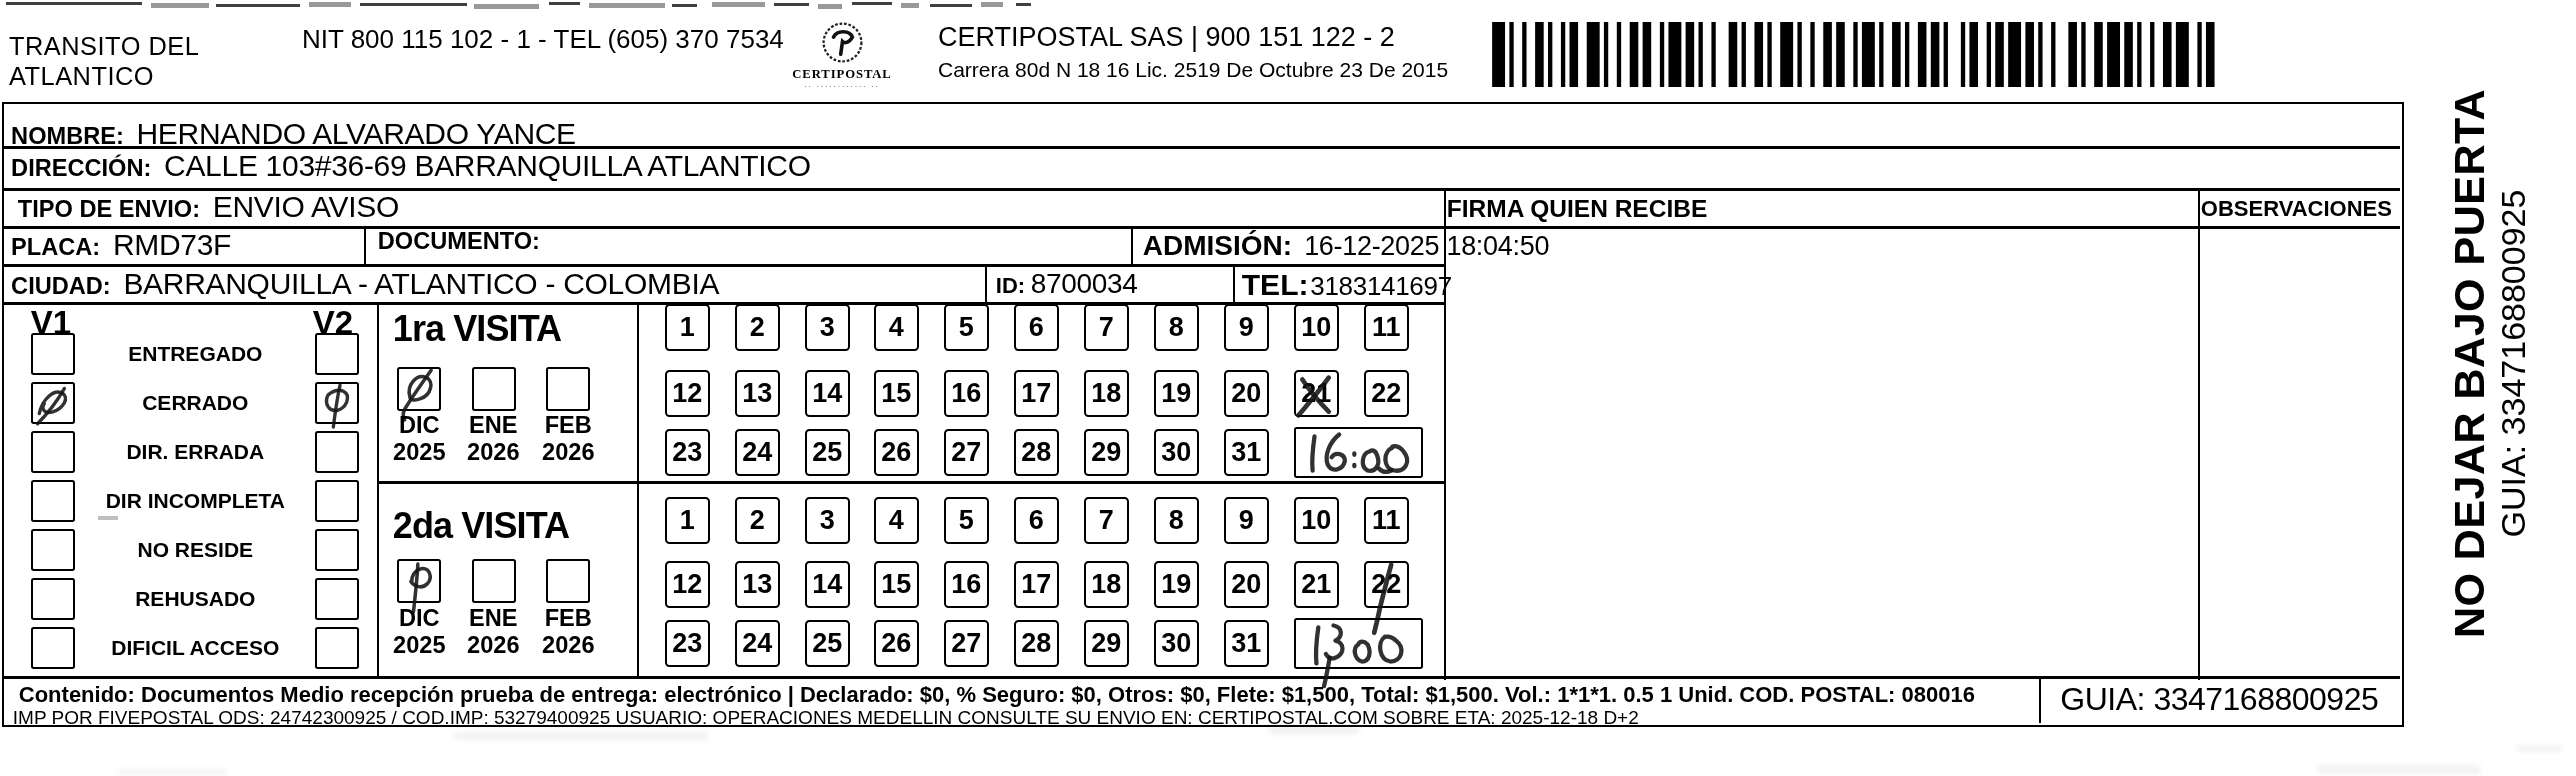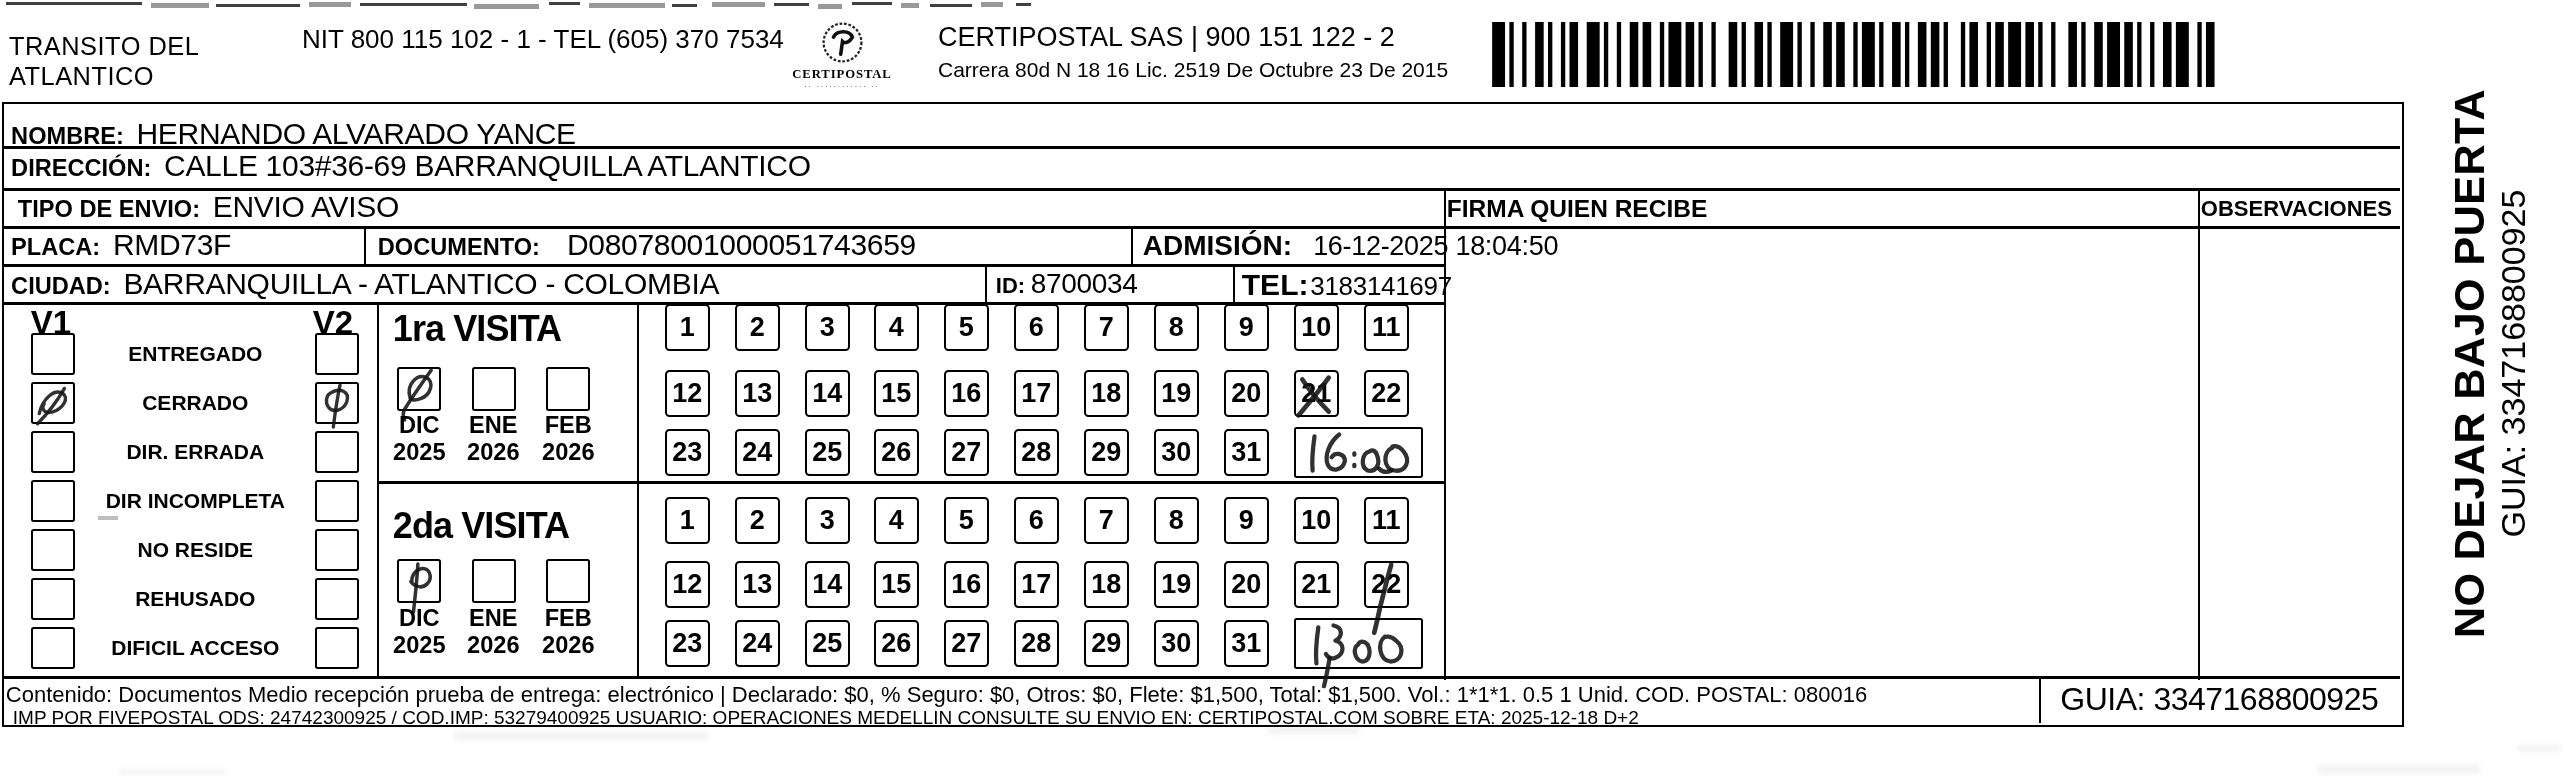--- a/index.html
+++ b/index.html
@@ -29,21 +29,21 @@
   .status-label{position:absolute;left:75px;width:233px;text-align:center;font-weight:bold;font-size:21px;}
   
   .vtitle{position:absolute;left:389px;font-weight:bold;font-size:36px;letter-spacing:-0.9px;}
   .mbox{position:absolute;width:44px;height:44px;border:2.7px solid #000;border-radius:2.7px;box-sizing:border-box;}
   .mlab{position:absolute;width:55px;text-align:center;font-weight:bold;font-size:23.6px;}
   .day{position:absolute;width:45px;height:47px;border:2.7px solid #000;border-radius:4.5px;box-sizing:border-box;
        font-weight:bold;font-size:27px;display:flex;align-items:center;justify-content:center;}
   .timebox{position:absolute;width:129px;height:51px;border:2.7px solid #000;border-radius:2.7px;box-sizing:border-box;}
   .mark-svg{position:absolute;left:-4.5px;top:-4.5px;width:115%;height:115%;overflow:visible;pointer-events:none;}
   
-  .foot1{left:2px;top:578px;font-size:22px;white-space:nowrap;}
+  .foot1{left:15px;top:578px;font-size:22px;white-space:nowrap;font-weight:bold;}
   .foot2{left:9px;top:603px;font-size:19px;white-space:nowrap;}
   .guia-cell{left:2035px;top:572px;width:361px;height:47px;display:flex;align-items:center;justify-content:center;
              font-size:32px;letter-spacing:-0.5px;}
   
   .strip{left:2406px;top:0;width:168px;height:727px;display:flex;align-items:center;justify-content:center;}
   .strip-inner{transform:rotate(-90deg);white-space:nowrap;text-align:center;}
   .strip-warning{font-weight:bold;font-size:43px;letter-spacing:0.5px;line-height:47px;}
   .strip-guia{font-size:34px;line-height:40px;}
   .artifact{position:absolute;background:#000;}
   .smudge{position:absolute;background:#888;filter:blur(2.7px);border-radius:5.5px;}
@@ -183,25 +183,24 @@
     <div class="frow" style="left:14px;top:86px;height:36px;">
       <span class="flab">TIPO DE ENVIO:</span>
       <span class="fval">ENVIO AVISO</span>
     </div>
     <div class="frow" style="left:7.3px;top:124px;height:36px;">
       <span class="flab">PLACA:</span>
       <span class="fval">RMD73F</span>
     </div>
     <div class="frow" style="left:374px;top:124px;height:36px;">
       <span class="flab">DOCUMENTO:</span>
-      <span class="fval" style="margin-left:27px;">D08078001000051743659</span>
     </div>
     <div class="frow" style="left:1139px;top:126px;height:35px;">
       <span class="flab" style="font-size:28px;">ADMISIÓN:</span>
-      <span class="fval" style="font-size:27px;margin-left:21px;">16-12-2025 18:04:50</span>
+      <span class="fval" style="font-size:27px;margin-left:12px;">16-12-2025 18:04:50</span>
     </div>
     <div class="frow" style="left:7.3px;top:163px;height:36px;">
       <span class="flab">CIUDAD:</span>
       <span class="fval">BARRANQUILLA - ATLANTICO - COLOMBIA</span>
     </div>
     <div class="frow" style="left:992px;top:164px;height:35px;">
       <span class="flab" style="font-size:22px;">ID:</span>
       <span class="fval" style="font-size:28px;margin-left:5.5px;">8700034</span>
     </div>
     <div class="frow" style="left:1238px;top:164px;height:35px;">

